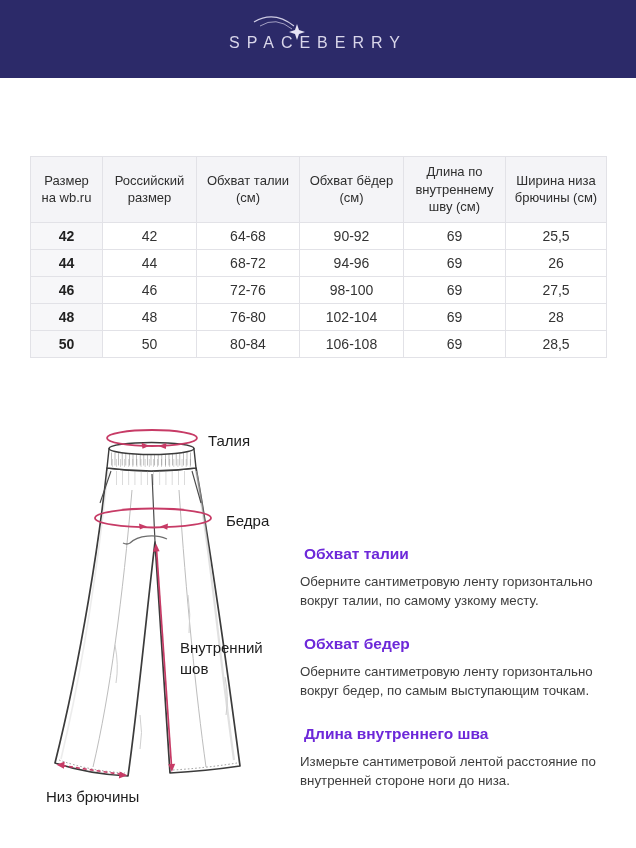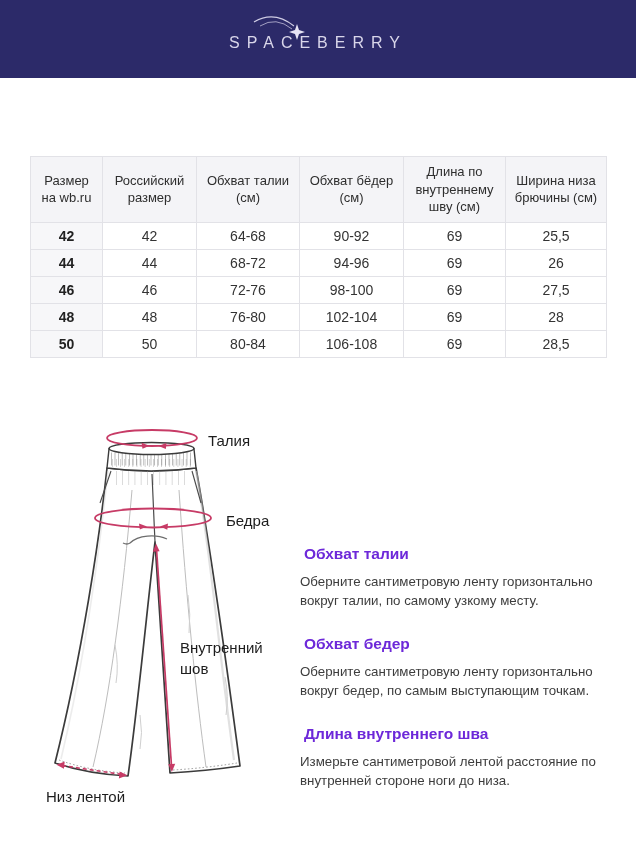--- a/index.html
+++ b/index.html
@@ -161,21 +161,21 @@
     <polygon class="pkf" points="136,128.5 132.8,136.8 139.6,136.3"></polygon>
     <polygon class="pkf" points="151.9,357 148.2,349.3 155.2,348.8"></polygon>
     <line class="pk" x1="42" y1="350.5" x2="102" y2="359.5" stroke-width="1.6" stroke-dasharray="4 3"></line>
     <polygon class="pkf" points="36.5,349.8 44.7,346.6 43.9,353.8"></polygon>
     <polygon class="pkf" points="107.5,360.3 99.6,356.4 98.9,363.5"></polygon>
   </svg>
 
   <div class="diagram-label" id="lbl-waist">Талия</div>
   <div class="diagram-label" id="lbl-hips">Бедра</div>
   <div class="diagram-label" id="lbl-inseam">Внутренний шов</div>
-  <div class="diagram-label" id="lbl-hem">Низ лентой</div>
+  <div class="diagram-label" id="lbl-hem">Низ брючины</div>
 
 
   <div class="measure-guide">
 
       <section>
         <h3>Обхват талии</h3>
         <p>Оберните сантиметровую ленту горизонтально вокруг талии, по самому узкому месту.</p>
       </section>
 
       <section>

